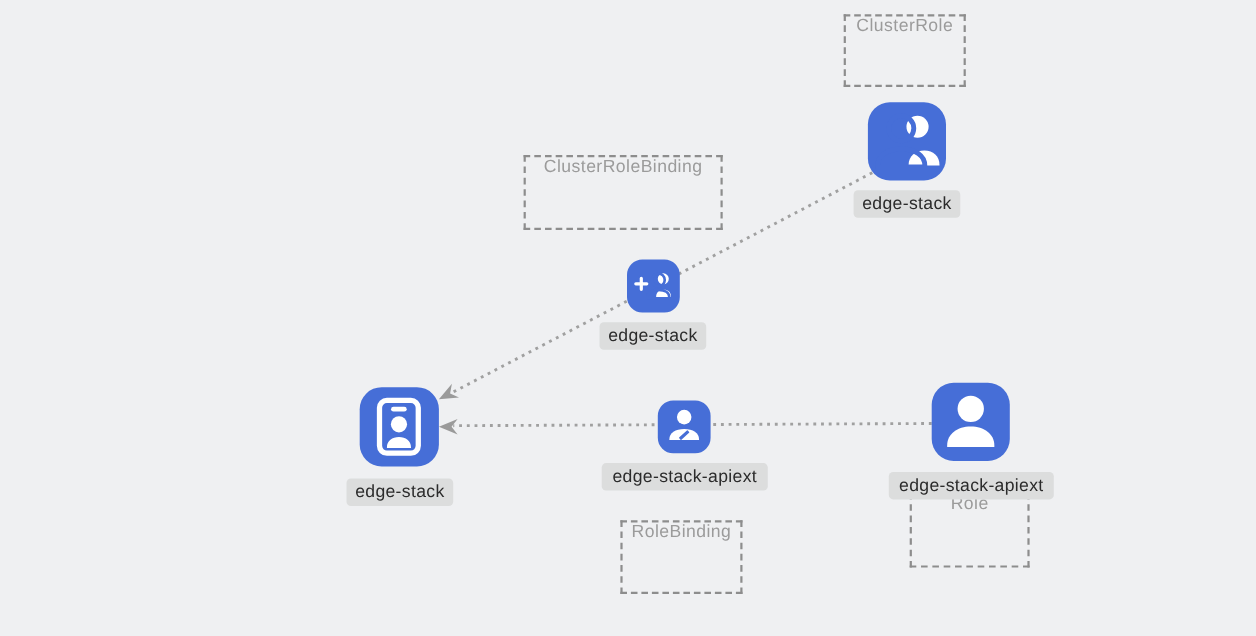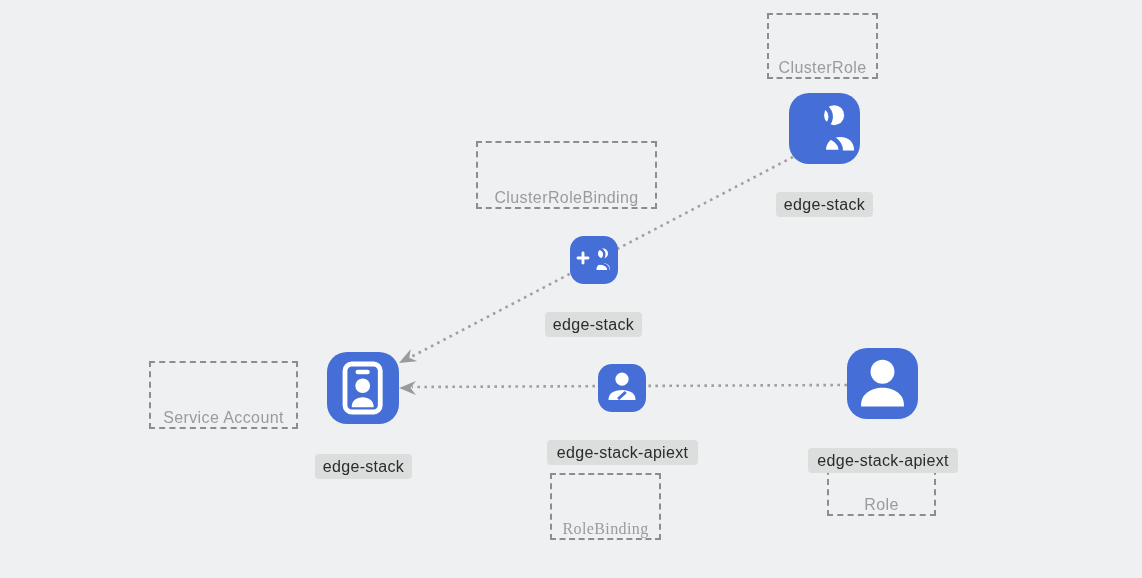--- a/index.html
+++ b/index.html
@@ -18,21 +18,21 @@
     font-family:"Liberation Sans","DejaVu Sans",sans-serif;
     background:var(--background);
     position:relative;
     overflow:hidden;
   }
   .canvas{position:absolute;left:0;top:0;width:1142px;height:578px;}
   .lines-layer{position:absolute;left:0;top:0;width:1142px;height:578px;z-index:1;}
   .type-box{
     position:absolute;
     border:2px dashed var(--dashed-border);
-    display:flex;align-items:flex-end;justify-content:center;
+    display:flex;align-items:flex-start;justify-content:center;
     color:var(--dashed-text);
     font-size:16px;letter-spacing:.4px;
     z-index:2;
   }
   .node-icon{
     position:absolute;
     background:var(--icon-blue);
     display:flex;align-items:center;justify-content:center;
     z-index:3;
   }
@@ -41,21 +41,20 @@
   .icon-sm{width:48px;height:48px;border-radius:14px;}
   .node-label{
     position:absolute;
     background:var(--label-pill-bg);
     color:var(--label-text);
     border-radius:4px;
     display:flex;align-items:center;justify-content:center;
     font-size:16px;letter-spacing:.3px;
     z-index:4;
     white-space:nowrap;
-    margin-top:19px;
   }
   .glyph-accent{fill:none;stroke:var(--icon-blue);}
   .glyph-accent-fill{fill:var(--icon-blue);}
 </style>
 </head>
 <body>
 
 <div class="canvas">
 
   <svg class="lines-layer" viewBox="0 0 1142 578">
@@ -64,24 +63,21 @@
     <path d="M0 0 L17 -7 L11.5 0 L17 7 Z" fill="var(--arrow-gray)" transform="translate(399,363) rotate(-27.6)"></path>
     <path d="M0 0 L17 -7 L11.5 0 L17 7 Z" fill="var(--arrow-gray)" transform="translate(399,388)"></path>
   </svg>
 
   <div class="type-box" style="left:767px;top:13px;width:111px;height:66px;">
     <span>ClusterRole</span>
   </div>
   <div class="type-box" style="left:476px;top:141px;width:181px;height:68px;">
     <span>ClusterRoleBinding</span>
   </div>
-  <div class="type-box" style="left:149px;top:361px;width:149px;height:68px;">
-    <span>Service Account</span>
-  </div>
-  <div class="type-box" style="left:550px;top:473px;width:111px;height:67px;font-family:Liberation Serif, serif;">
+  <div class="type-box" style="left:564px;top:473px;width:111px;height:67px;">
     <span>RoleBinding</span>
   </div>
   <div class="type-box" style="left:827px;top:448px;width:109px;height:68px;">
     <span>Role</span>
   </div>
 
   <div class="node-icon icon-lg" style="left:789px;top:93px;">
     <span style="width:100%;height:100%;">
       <svg viewBox="0 0 48 48">
         <circle cx="30.5" cy="15" r="6.8" fill="#fff"></circle>

